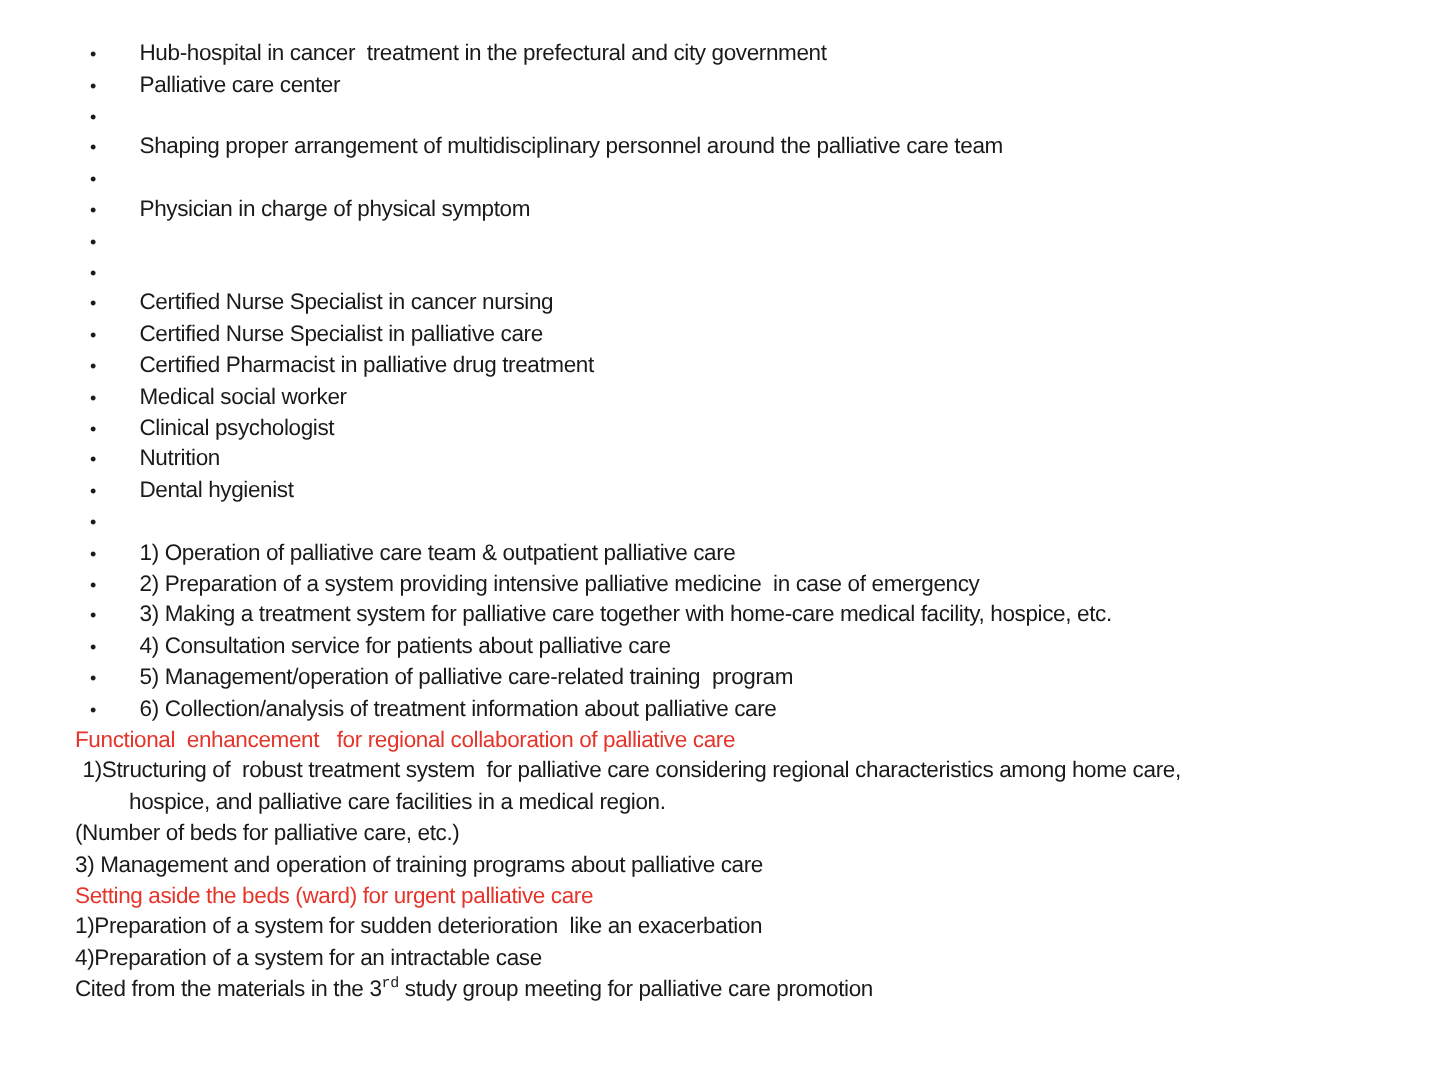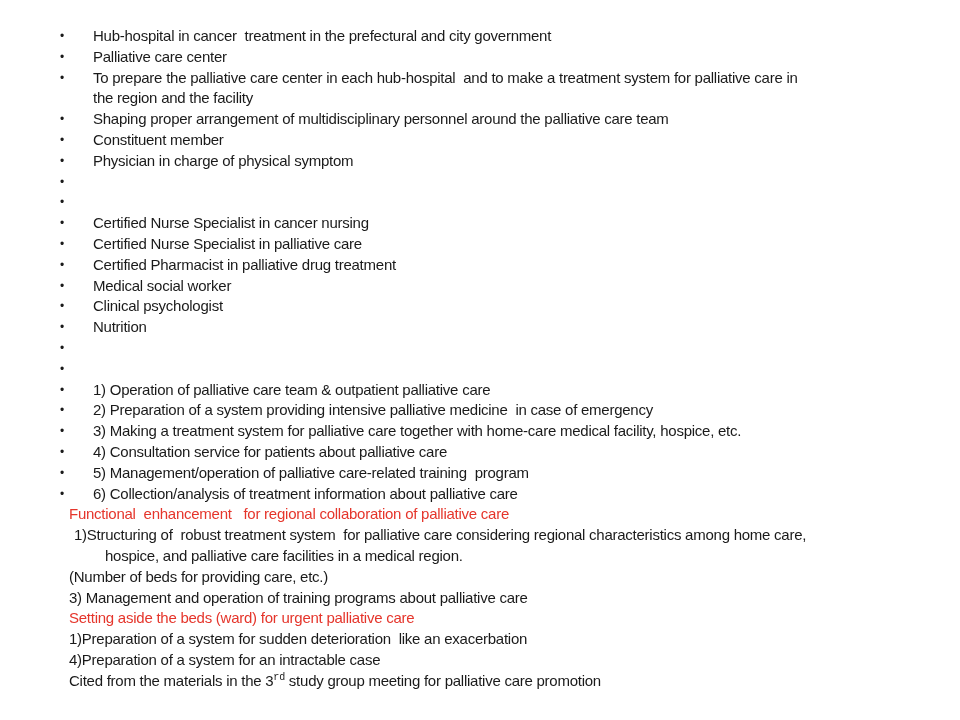--- a/index.html
+++ b/index.html
@@ -20,21 +20,21 @@
   ul.bullet-list { list-style: none; margin: 0; padding: 0; }
   li.bullet-row { display: flex; margin-left: 60px; padding-right: 60px; }
   .marker {
     flex: 0 0 33px;
     width: 33px;
     font-size: 12px;
     line-height: 20.8px;
   }
   .btext { flex: 1 1 auto; white-space: pre-wrap; }
   p.line {
-    margin: 0 0 0 69px;
+    margin: 0 0 0 50px;
     padding-right: 40px;
     white-space: pre-wrap;
   }
   p.hang {
     padding-left: 36px;
     text-indent: -31px;
   }
   .red { color: #e5352b; }
   sup.ord {
     font-size: 10px;
@@ -53,30 +53,27 @@
     <li class="bullet-row">
         <span class="marker">•</span>
         <span class="btext">Hub-hospital in cancer  treatment in the prefectural and city government</span>
       </li>
     <li class="bullet-row">
         <span class="marker">•</span>
         <span class="btext">Palliative care center</span>
       </li>
     <li class="bullet-row">
         <span class="marker">•</span>
-        <span class="btext">To prepare the palliative care center in each hub-hospital  and to make a treatment system for palliative care in
-the region and the facility</span>
       </li>
     <li class="bullet-row">
         <span class="marker">•</span>
         <span class="btext">Shaping proper arrangement of multidisciplinary personnel around the palliative care team</span>
       </li>
     <li class="bullet-row">
         <span class="marker">•</span>
-        <span class="btext">Constituent member</span>
       </li>
     <li class="bullet-row">
         <span class="marker">•</span>
         <span class="btext">Physician in charge of physical symptom</span>
       </li>
     <li class="bullet-row">
         <span class="marker">•</span>
       </li>
     <li class="bullet-row">
         <span class="marker">•</span>
@@ -100,20 +97,21 @@
     <li class="bullet-row">
         <span class="marker">•</span>
         <span class="btext">Clinical psychologist</span>
       </li>
     <li class="bullet-row">
         <span class="marker">•</span>
         <span class="btext">Nutrition</span>
       </li>
     <li class="bullet-row">
         <span class="marker">•</span>
+        <span class="btext">Dental hygienist</span>
       </li>
     <li class="bullet-row">
         <span class="marker">•</span>
       </li>
     <li class="bullet-row">
         <span class="marker">•</span>
         <span class="btext">1) Operation of palliative care team &amp; outpatient palliative care</span>
       </li>
     <li class="bullet-row">
         <span class="marker">•</span>
@@ -133,21 +131,21 @@
       </li>
     <li class="bullet-row">
         <span class="marker">•</span>
         <span class="btext">6) Collection/analysis of treatment information about palliative care</span>
       </li>
   </ul>
 
   <p class="line red">Functional  enhancement   for regional collaboration of palliative care</p>
   <p class="line hang">1)Structuring of  robust treatment system  for palliative care considering regional characteristics among home care,
 hospice, and palliative care facilities in a medical region.</p>
-  <p class="line">(Number of beds for providing care, etc.)</p>
+  <p class="line">(Number of beds for palliative care, etc.)</p>
   <p class="line">3) Management and operation of training programs about palliative care</p>
 
   <p class="line red">Setting aside the beds (ward) for urgent palliative care</p>
   <p class="line">1)Preparation of a system for sudden deterioration  like an exacerbation</p>
   <p class="line">4)Preparation of a system for an intractable case</p>
 
   <p class="line"><span>Cited from the materials in the 3</span><sup class="ord">rd</sup><span> study group meeting for palliative care promotion</span></p>
 
 </div>
 

